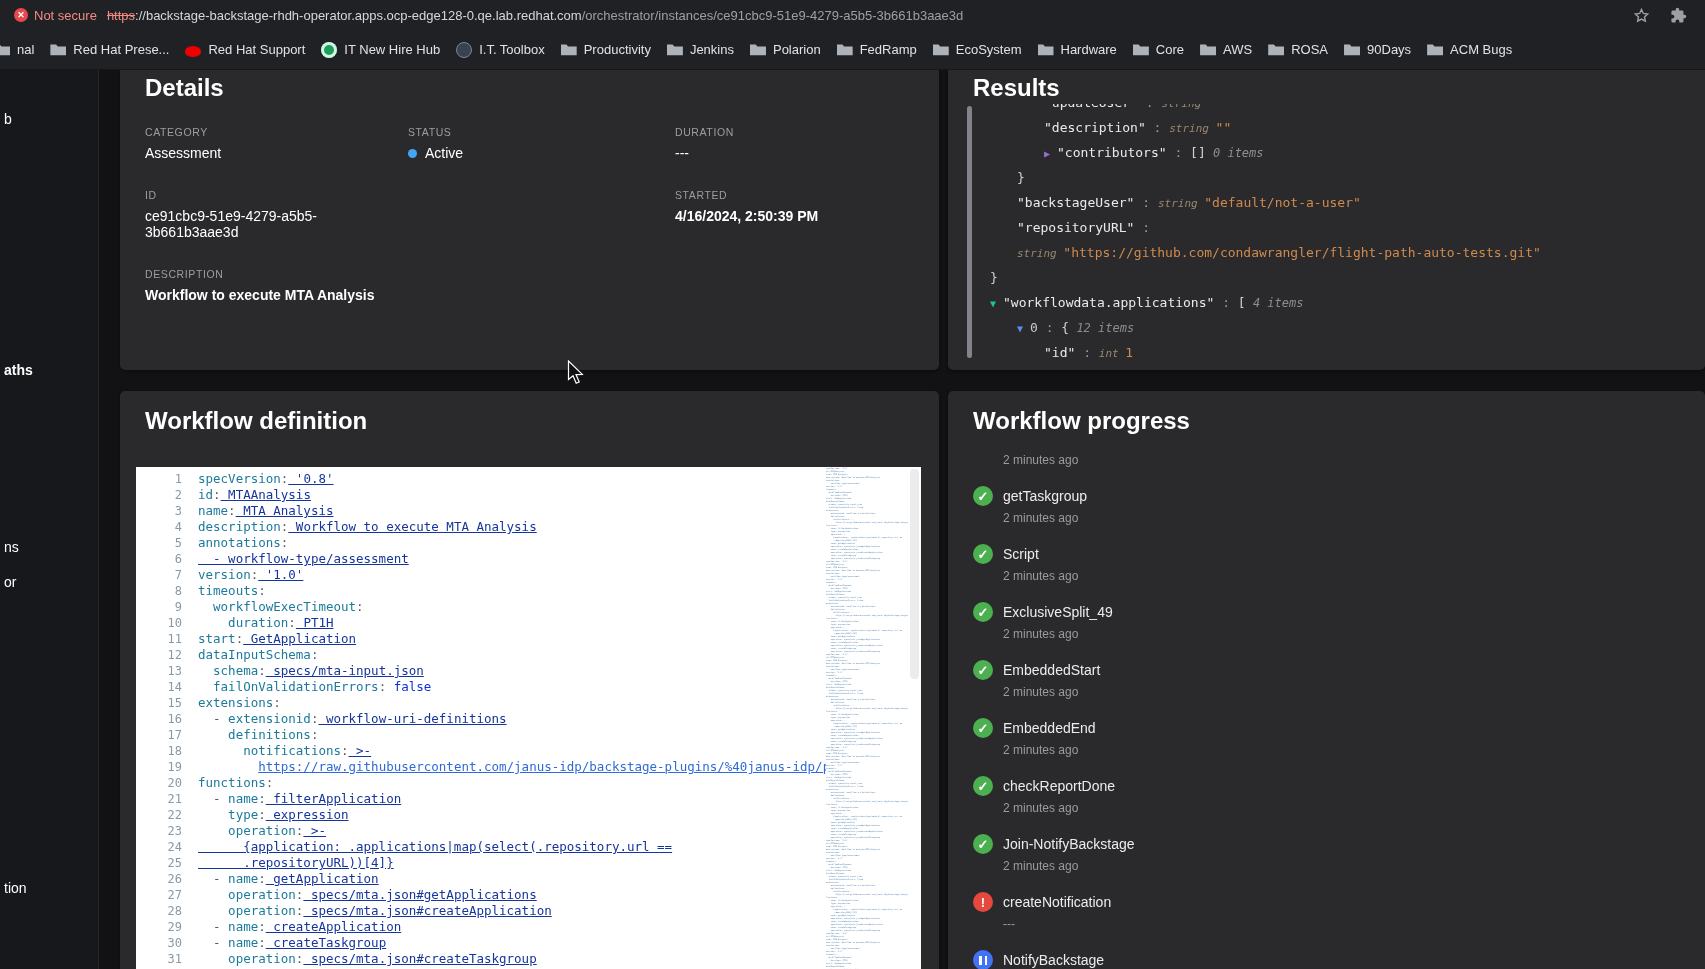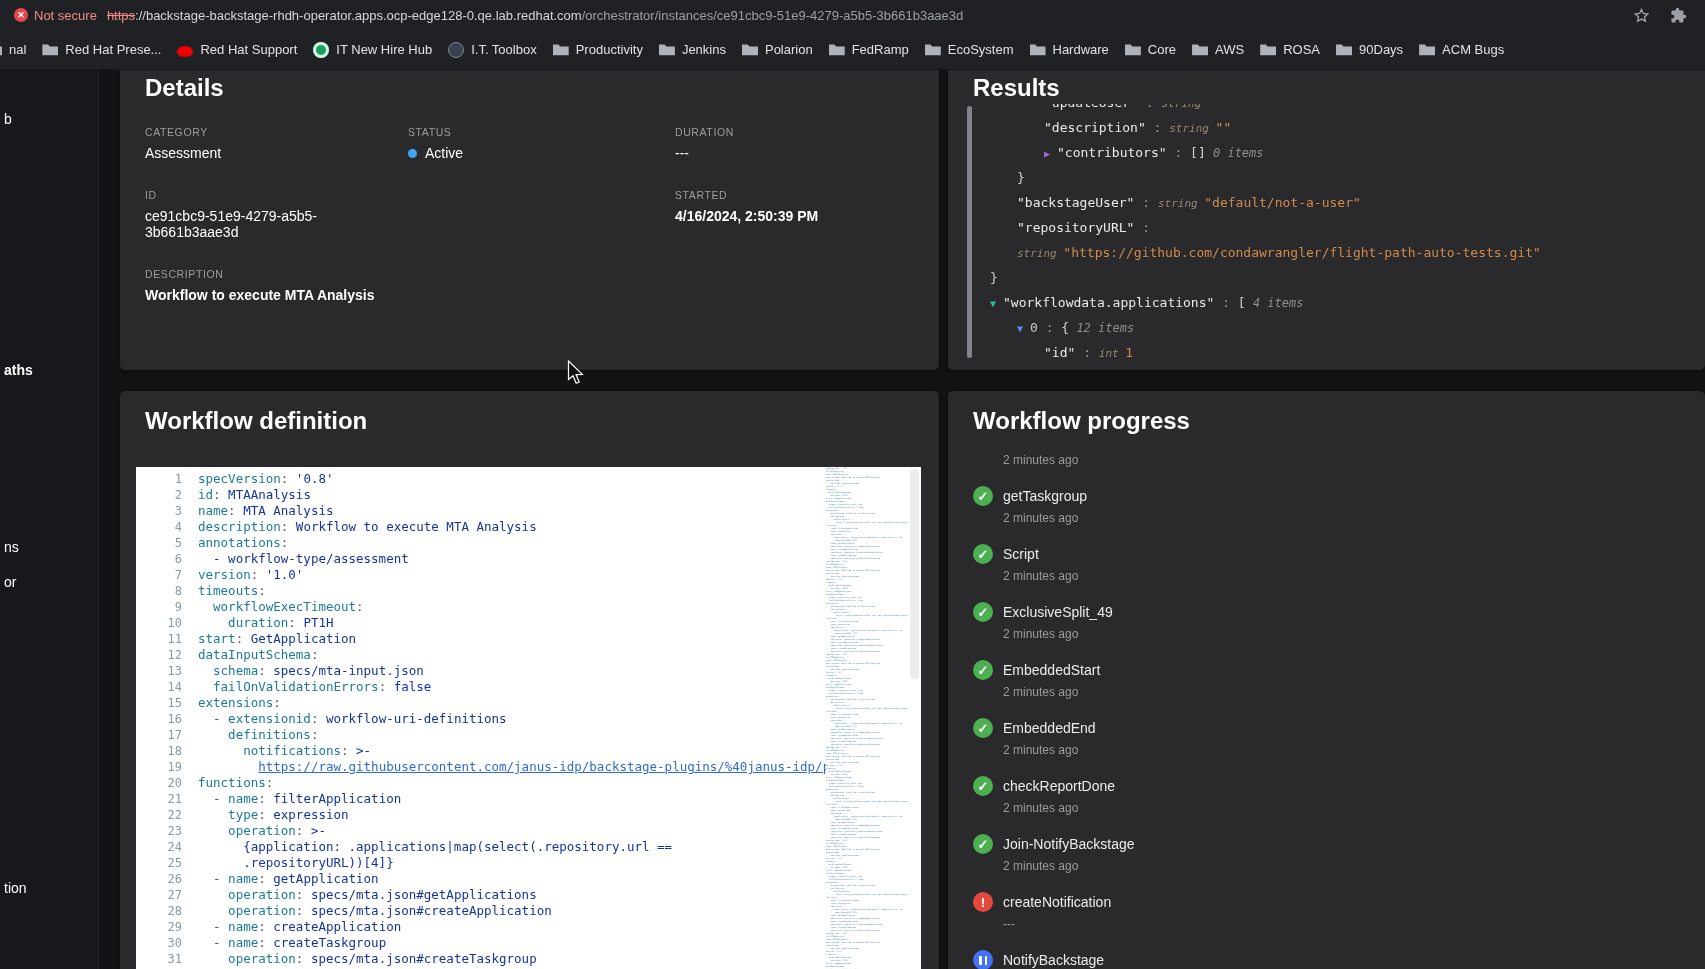--- a/index.html
+++ b/index.html
@@ -20,21 +20,21 @@
   .urltext{white-space:nowrap;overflow:hidden;flex:1 1 auto;}
   .url-scheme{color:#f28b82;text-decoration:line-through;}
   .url-host{color:#d5d7da;}
   .url-path{color:#9aa0a6;}
   .top-icons{margin-left:auto;display:flex;align-items:center;gap:20px;flex:0 0 auto;padding-right:4px;}
   .top-icons svg{display:block;}
   
   .bmbar{
     position:absolute;left:0;top:30px;width:1705px;height:40px;
     background:#202124;border-bottom:1px solid #161618;
-    display:flex;align-items:center;padding:0 4px;box-sizing:border-box;
+    display:flex;align-items:center;padding:0 12px;box-sizing:border-box;
     color:#e2e2e4;font-size:13px;overflow:hidden;
   }
   .bm{display:flex;align-items:center;gap:7px;padding:0 8px;height:28px;border-radius:6px;flex:0 0 auto;}
   .bm:nth-of-type(1){margin-left:-26px;}
   .bm-ico{width:16px;height:16px;flex:0 0 auto;}
   .bm-ico.folder{background:#aeb3ba;clip-path:polygon(0 18%,36% 18%,46% 32%,100% 32%,100% 86%,0 86%);}
   .bm-ico.redhat{background:#e00;border-radius:50% 50% 46% 46%;height:11px;margin-top:3px;}
   .bm-ico.green-dot{background:#1aa05a;border-radius:50%;box-shadow:inset 0 0 0 3px #d7f3e3;}
   .bm-ico.globe{background:#3a4150;border:1px solid #7d8696;border-radius:50%;box-sizing:border-box;}
   
@@ -70,21 +70,21 @@
   .jtype{color:#97876f;font-style:italic;font-size:11px;}
   .jval{color:#cf8a4e;} .jbrace{color:#d2d2d2;}
   .jitems{color:#8d8d8d;font-style:italic;font-size:12px;}
   .res-scrollbar{position:absolute;left:19px;top:48px;width:5px;height:252px;border-radius:3px;background:#83838b;}
   
   .editor{position:absolute;left:16px;right:18px;top:76px;bottom:0;background:#fff;display:flex;overflow:hidden;}
   .gutter{width:46px;flex:0 0 auto;padding-right:16px;padding-top:4px;box-sizing:content-box;}
   .gnum{height:16px;line-height:16px;text-align:right;color:#8899a6;font-size:12px;font-family:"DejaVu Sans Mono",monospace;}
   .codecol{flex:1 1 auto;overflow:hidden;padding-top:4px;}
   .cline{height:16px;line-height:16px;white-space:pre;font-family:"DejaVu Sans Mono",monospace;font-size:12.5px;color:#333;}
-  .yk{color:#1d7a9c;} .yv{color:#15359c;} .yb{color:#0d30d8;} .yp{color:#5a5a5a;}
+  .yk{color:#1d7a9c;} .yv{color:#15359c;text-decoration:underline;} .yb{color:#0d30d8;} .yp{color:#5a5a5a;}
   .ylink{color:#2f6bd8;text-decoration:underline;}
   .minimap{position:absolute;right:13px;top:0;bottom:0;width:82px;background:#fff;overflow:hidden;
     font-family:"DejaVu Sans Mono",monospace;font-size:2px;line-height:3px;white-space:pre;color:rgba(28,90,150,.8);}
   .mm-lane{position:absolute;right:0;top:0;bottom:0;width:13px;background:#fff;}
   .mm-thumb{position:absolute;right:2px;top:2px;width:9px;height:210px;background:#ececec;border-radius:4px;}
   
   .plist{padding:0 18px;margin-top:8px;}
   .lead-time{font-size:12px;color:#9b9b9b;margin-left:30px;margin-bottom:16px;}
   .pentry{margin-bottom:16px;}
   .prow{display:flex;align-items:center;height:26px;}

